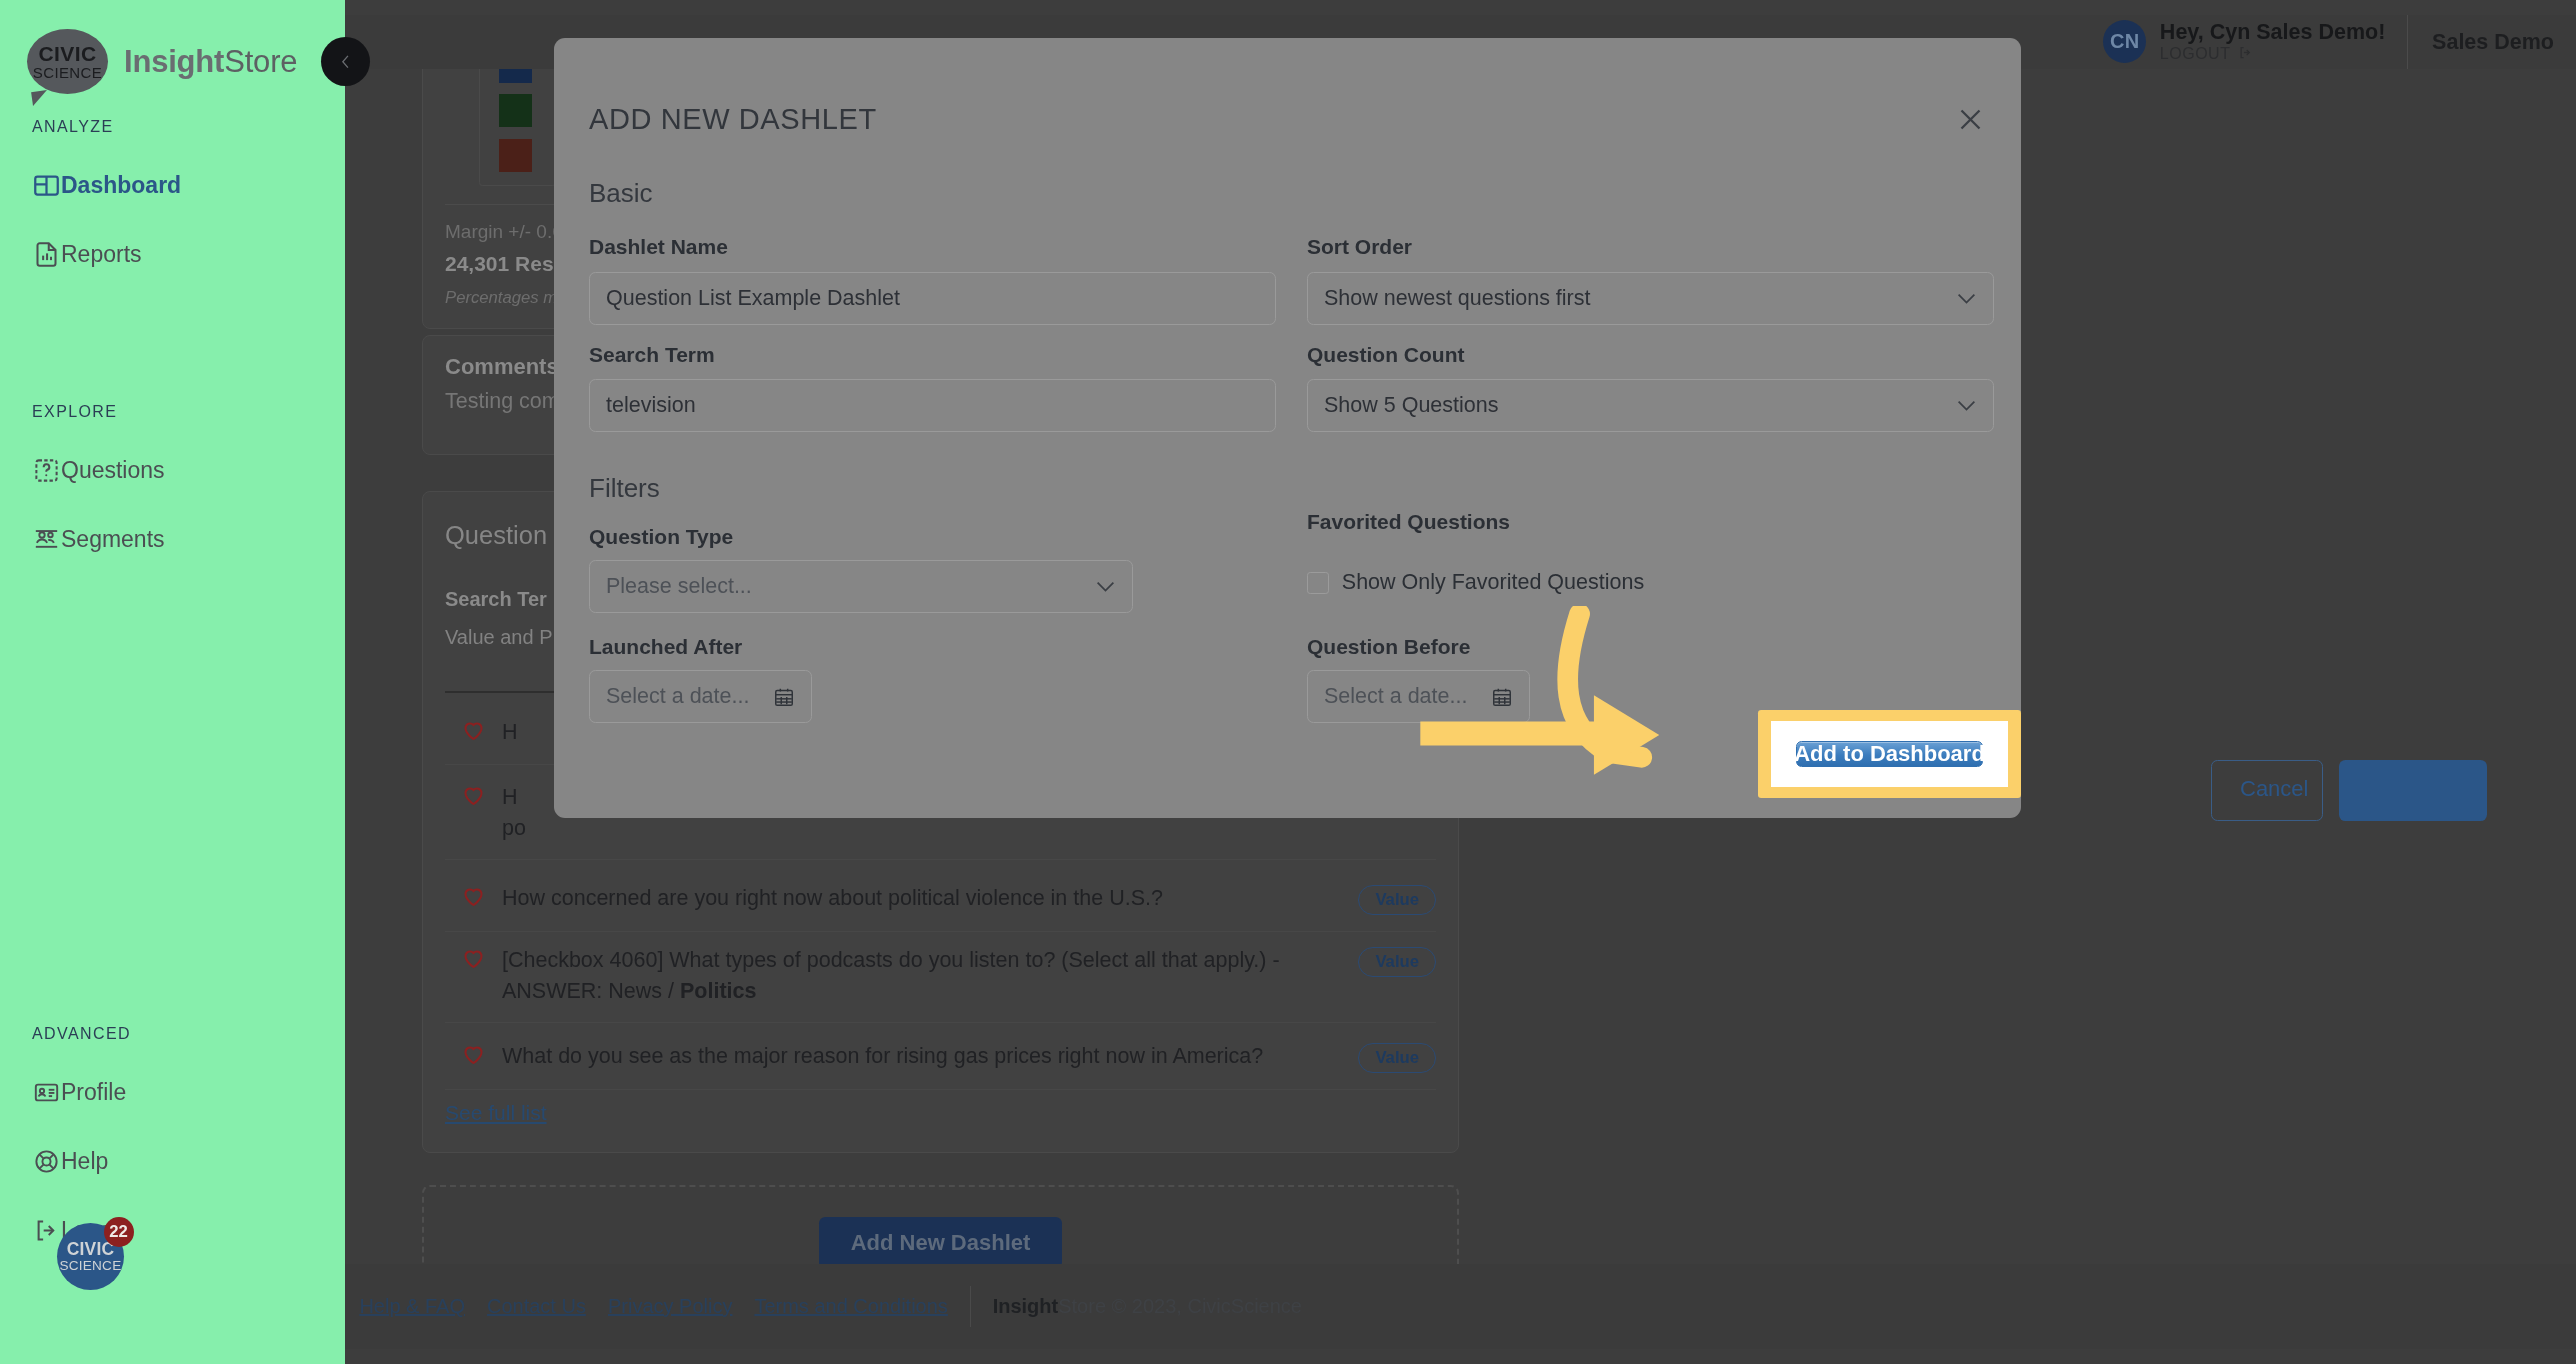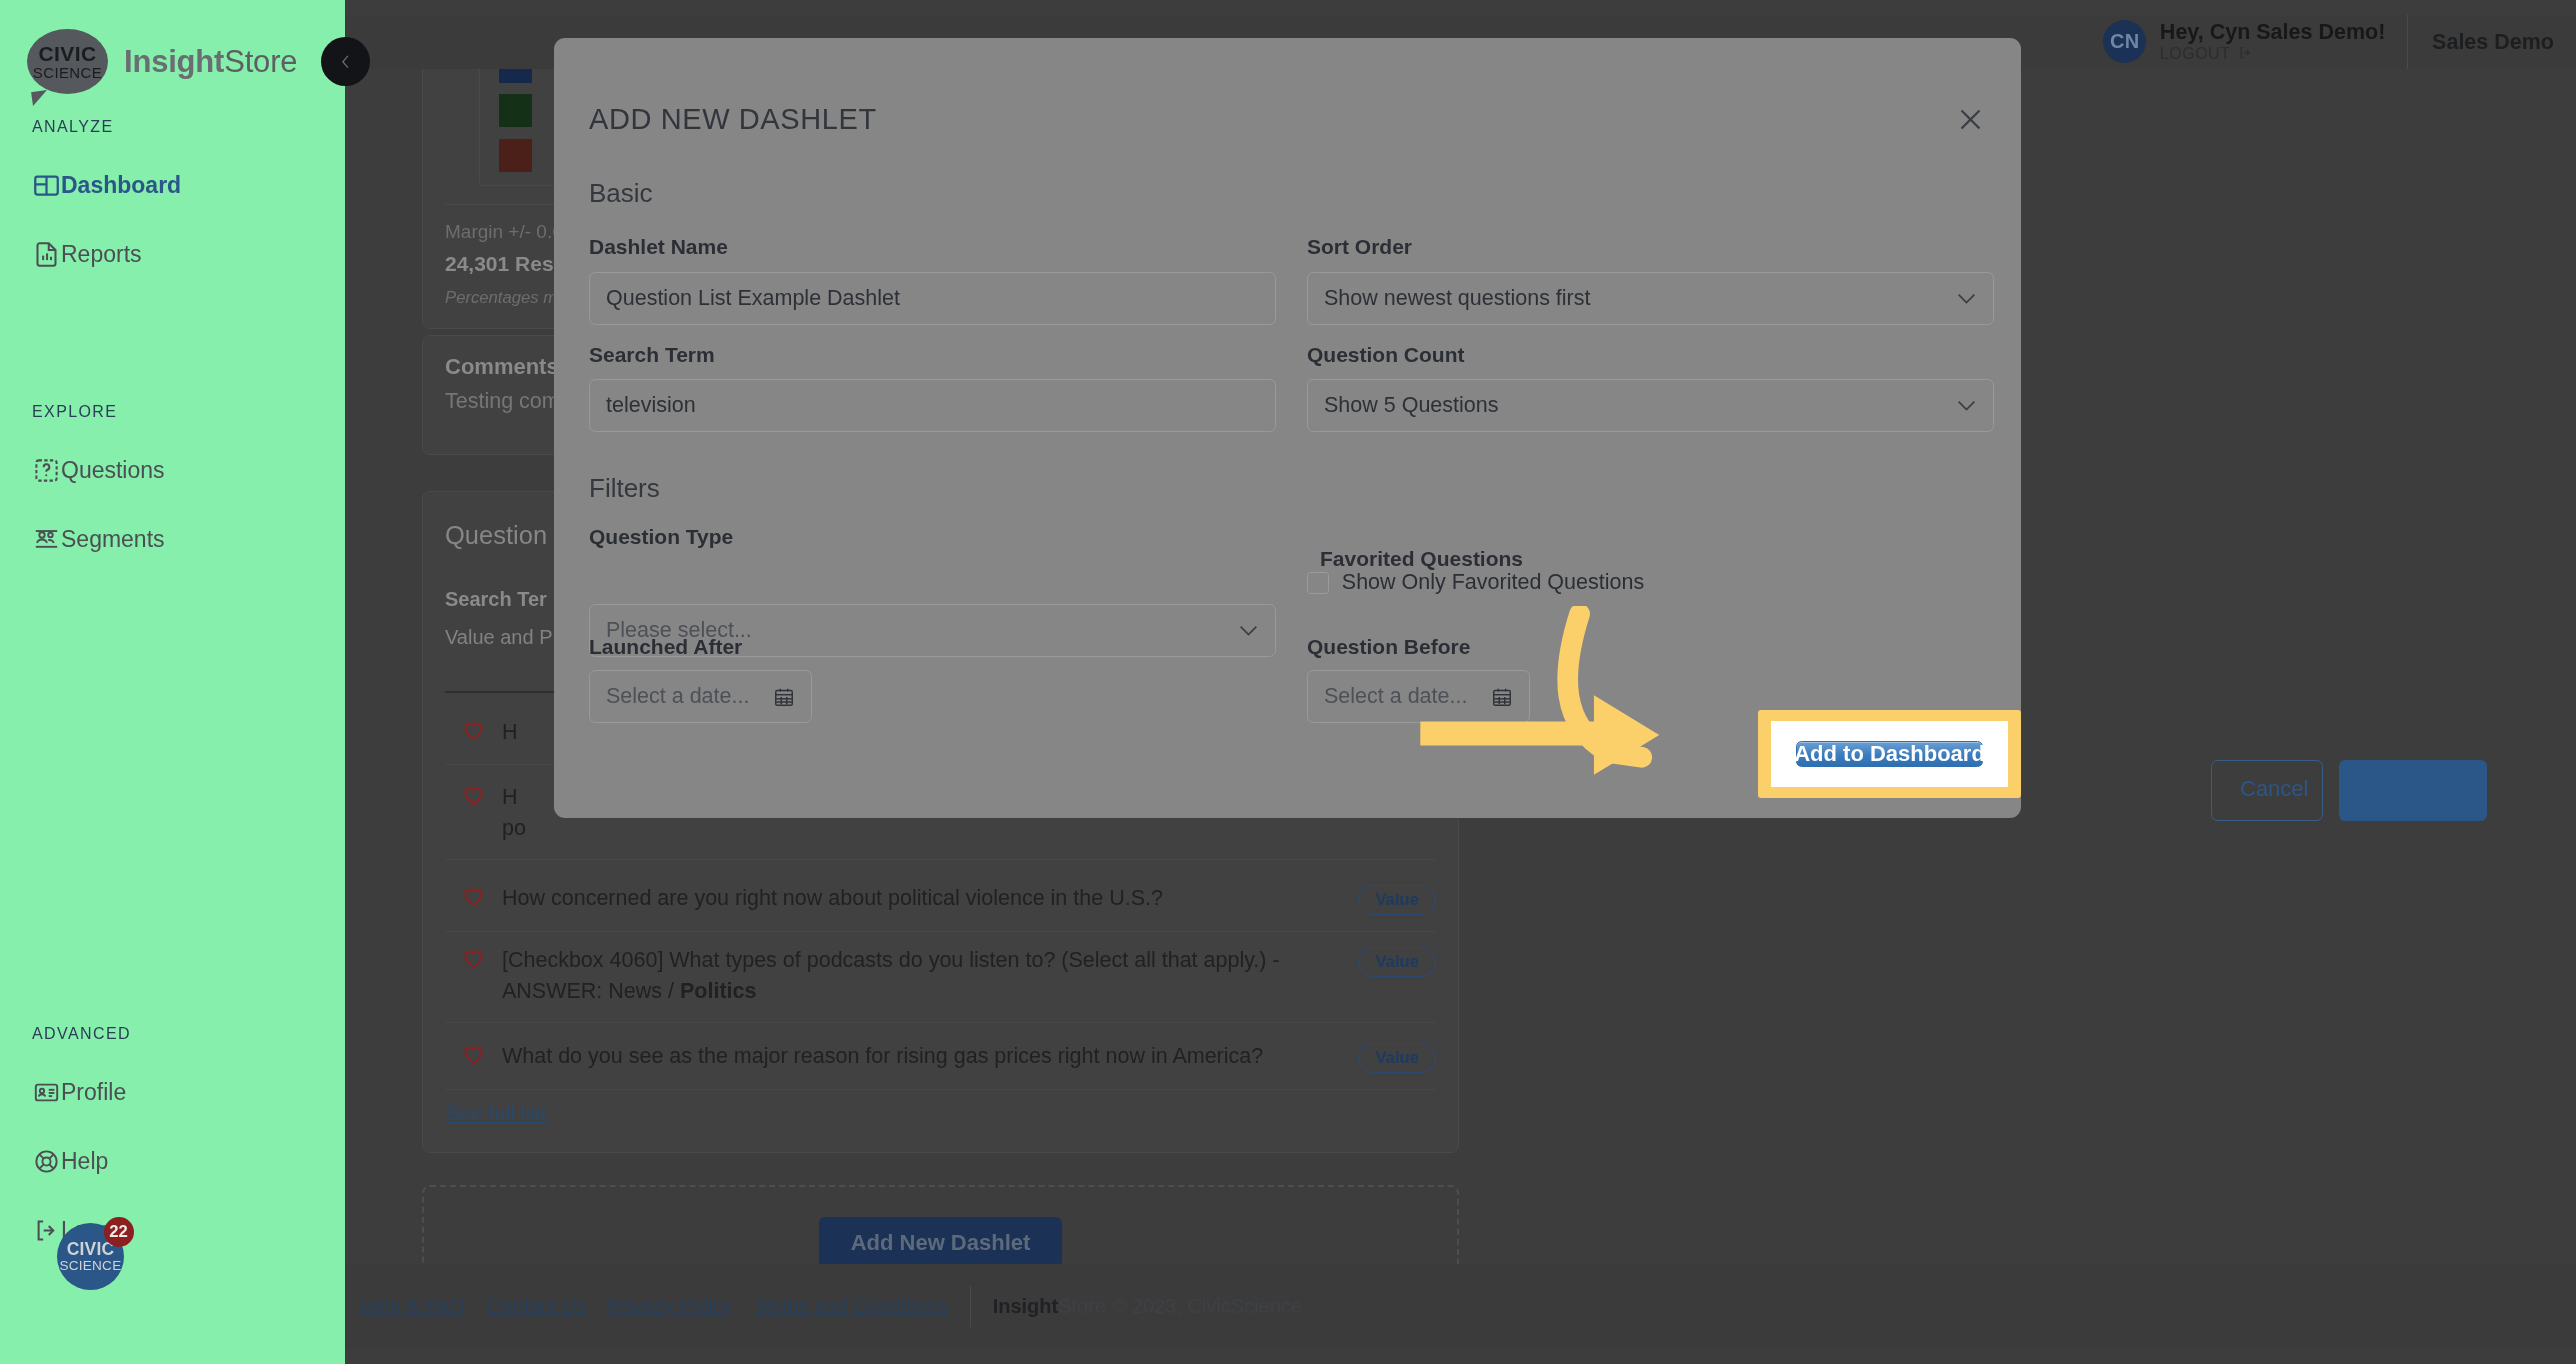--- a/index.html
+++ b/index.html
@@ -550,30 +550,30 @@
       <span class="chev">
           <svg viewBox="0 0 24 14" fill="none" stroke="#3a3e44" stroke-width="2">
             <path d="M3 3l9 9 9-9"></path>
           </svg>
         </span>
     </div>
 
     <div class="m-section" style="left:35px; top:435px;">Filters</div>
 
     <div class="f-label" style="left:35px; top:487px;">Question Type</div>
-    <div class="f-field placeholder" style="left:35px; top:522px; width:687px;margin-top:44px;">
+    <div class="f-field placeholder" style="left:35px; top:522px; width:544px;">
       <span>Please select...</span>
       <span class="chev">
           <svg viewBox="0 0 24 14" fill="none" stroke="#3a3e44" stroke-width="2">
             <path d="M3 3l9 9 9-9"></path>
           </svg>
         </span>
     </div>
 
-    <div class="f-label" style="left:753px; top:509px;margin-left:13px;">Favorited Questions</div>
+    <div class="f-label" style="left:753px; top:472px;">Favorited Questions</div>
     <div class="chk-row" style="left:753px; top:532px;">
       <span class="chk-box"></span>
       <span class="chk-label">Show Only Favorited Questions</span>
     </div>
 
     <div class="f-label" style="left:35px; top:597px;">Launched After</div>
     <div class="f-field placeholder" style="left:35px; top:632px; width:223px;">
       <span>Select a date...</span>
       <span class="cal">
           <svg viewBox="0 0 24 24" fill="none" stroke="#2f3339" stroke-width="1.6">

